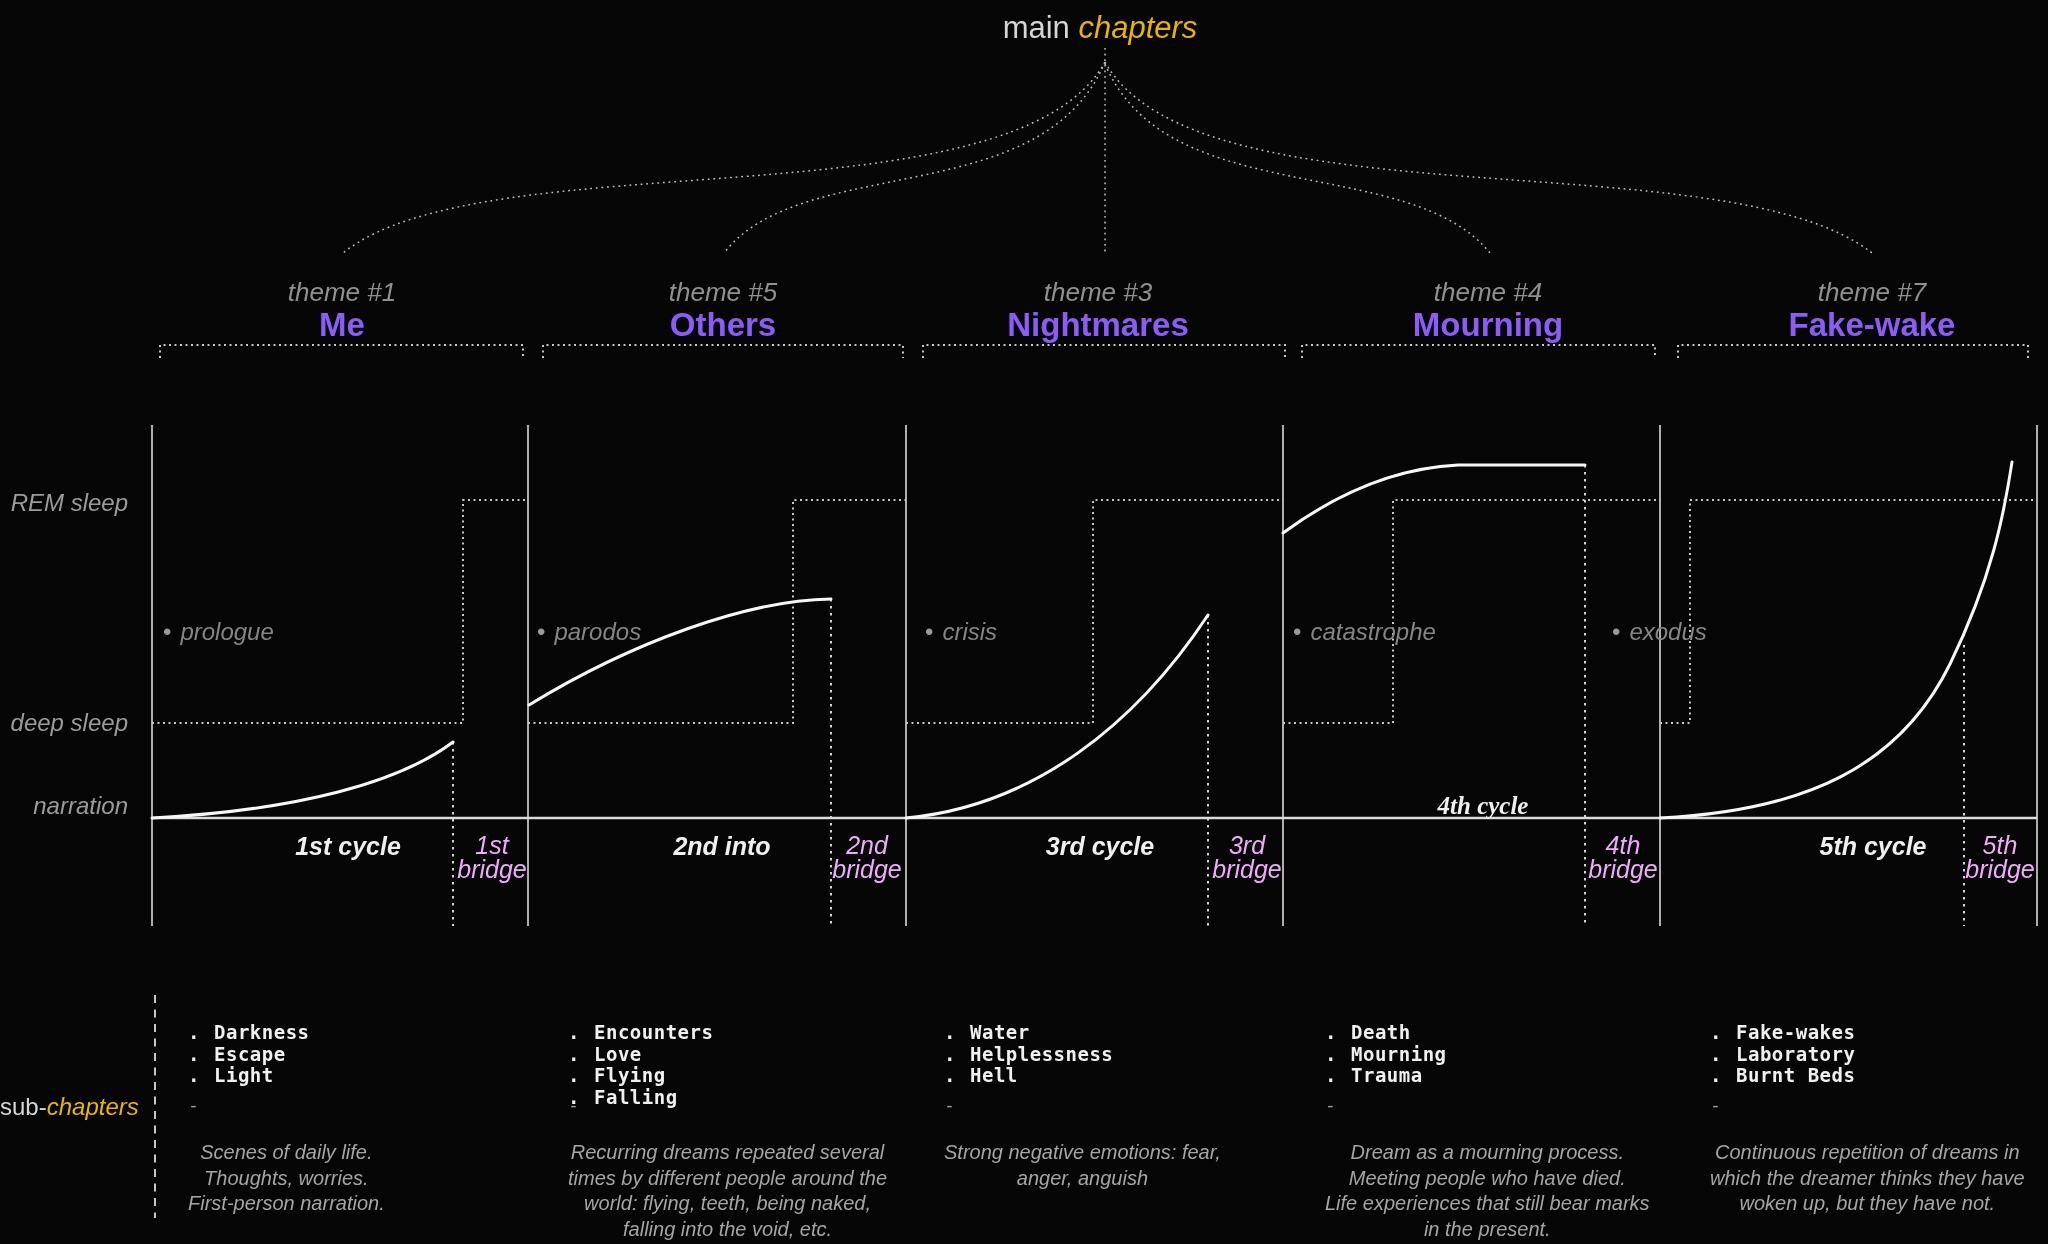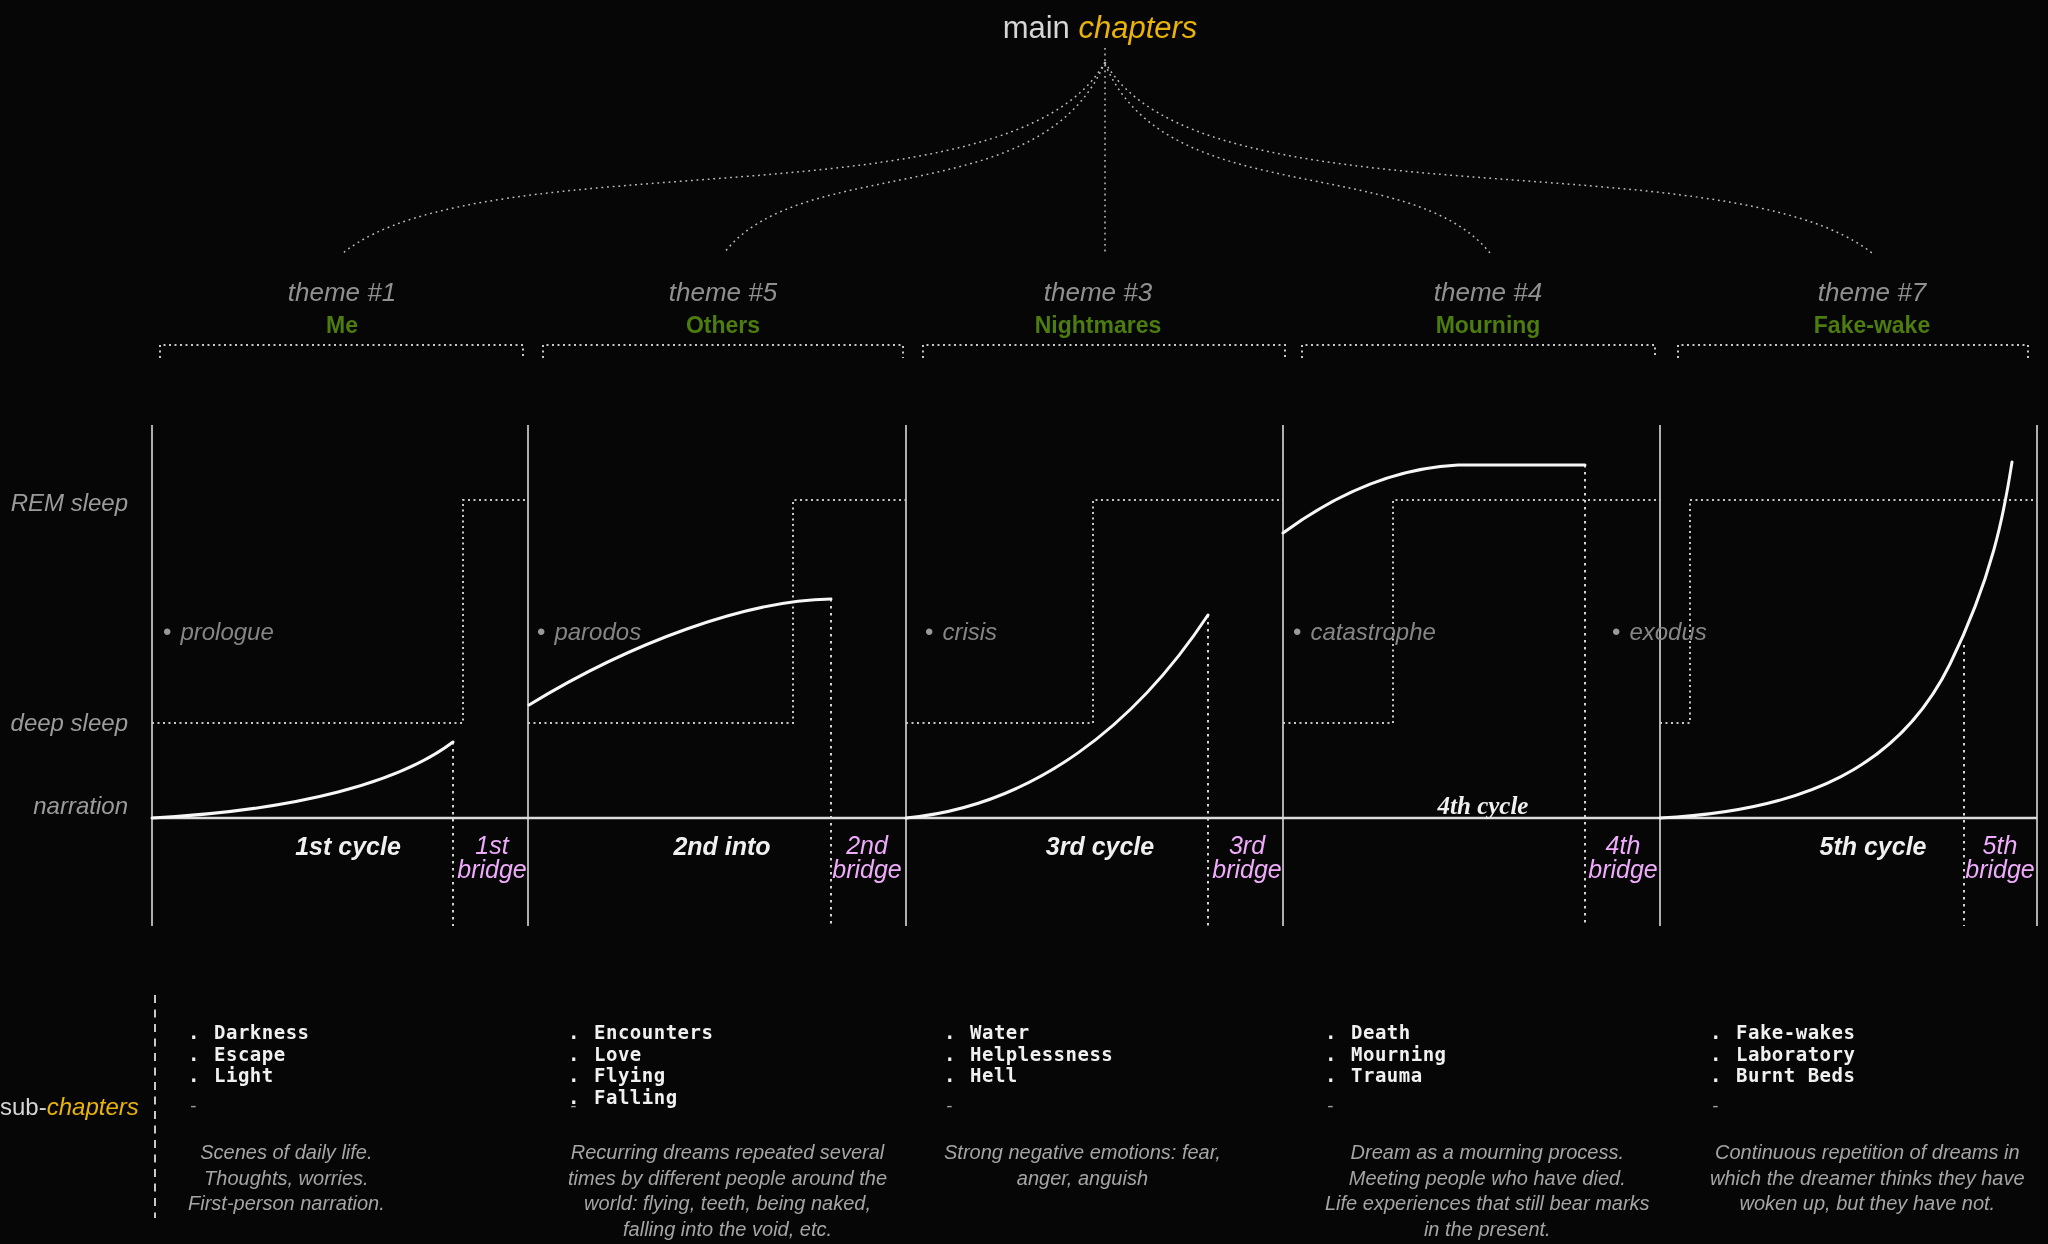--- a/index.html
+++ b/index.html
@@ -14,21 +14,21 @@
   .dash2{stroke:#c8c8c8;stroke-width:2;stroke-dasharray:8 6.5;fill:none;}
   .axis{stroke:#aeaeae;stroke-width:2;}
   .base{stroke:#dcdcdc;stroke-width:2.5;}
   .curve{stroke:#f7f7f7;stroke-width:3;fill:none;stroke-linecap:round;}
   .title{font-size:31px;color:#d6d6d6;white-space:nowrap;}
   .em{font-weight:normal;font-style:italic;color:#eab308;}
   .axis-label{font-style:italic;color:#9b9b9b;font-size:24px;width:128px;text-align:right;white-space:nowrap;}
   .sub-label{font-size:24px;color:#d6d6d6;width:128px;text-align:right;white-space:nowrap;}
   .theme-block{white-space:nowrap;}
   .theme-id{font-style:italic;color:#909090;font-size:26px;line-height:32px;}
-  .theme-name{font-weight:bold;color:#4d7c0f;font-size:23px;line-height:34px;}
+  .theme-name{font-weight:bold;color:#8b5cf6;font-size:33px;line-height:34px;}
   .stage{font-style:italic;color:#858585;font-size:24px;white-space:nowrap;}
   .stage .b{color:#9a9a9a;margin-right:9px;font-style:normal;}
   .cycle{font-weight:bold;font-style:italic;color:#f0f0f0;font-size:25px;white-space:nowrap;}
   .bridge{font-style:italic;color:#f0abfc;font-size:25px;line-height:24px;white-space:pre-line;}
   .mono-list{font-family:"DejaVu Sans Mono","Liberation Mono",monospace;font-weight:700;
              color:#f0f0f0;font-size:19px;line-height:21.5px;white-space:nowrap;letter-spacing:.5px;margin-top:26px;}
   .mono-list .bullet{display:inline-block;width:26px;}
   .dash-sep{font-family:"DejaVu Sans Mono","Liberation Mono",monospace;color:#9a9a9a;font-size:18px;}
   .desc{font-style:italic;color:#a5a5a5;font-size:20px;line-height:25.5px;white-space:pre-line;text-align:center;}
 </style>

